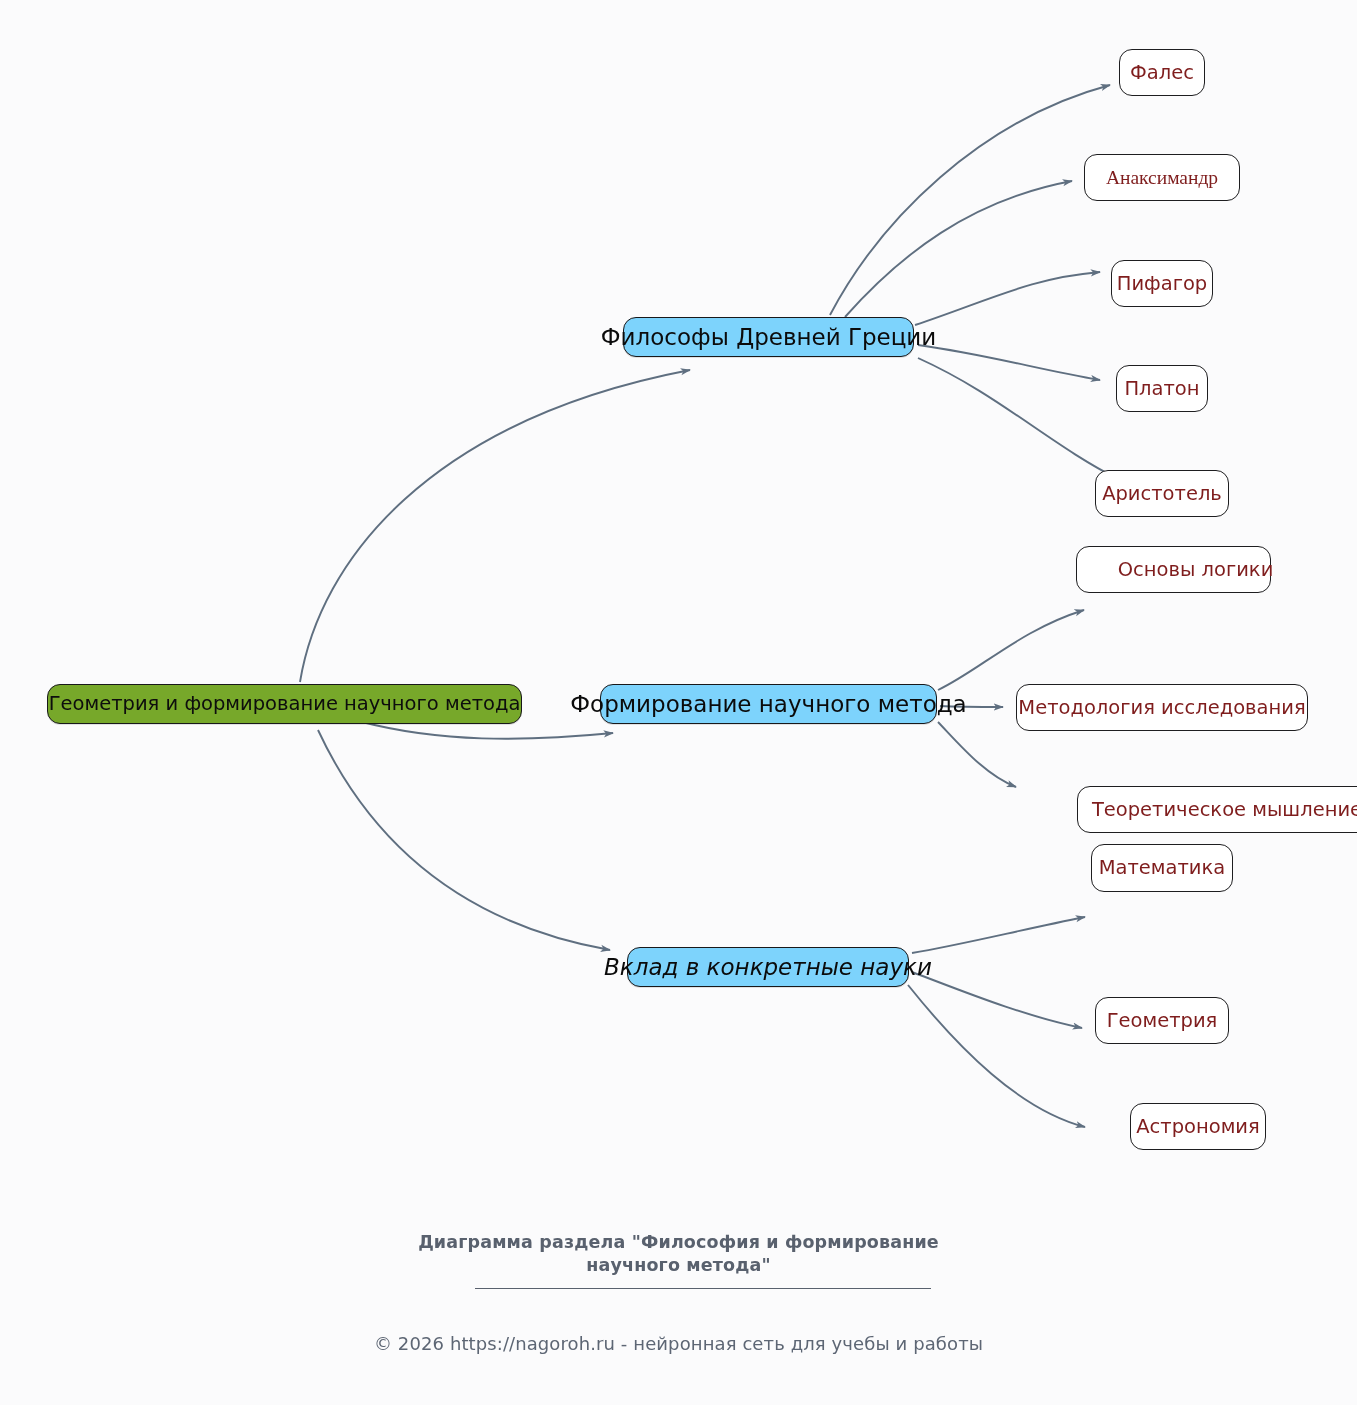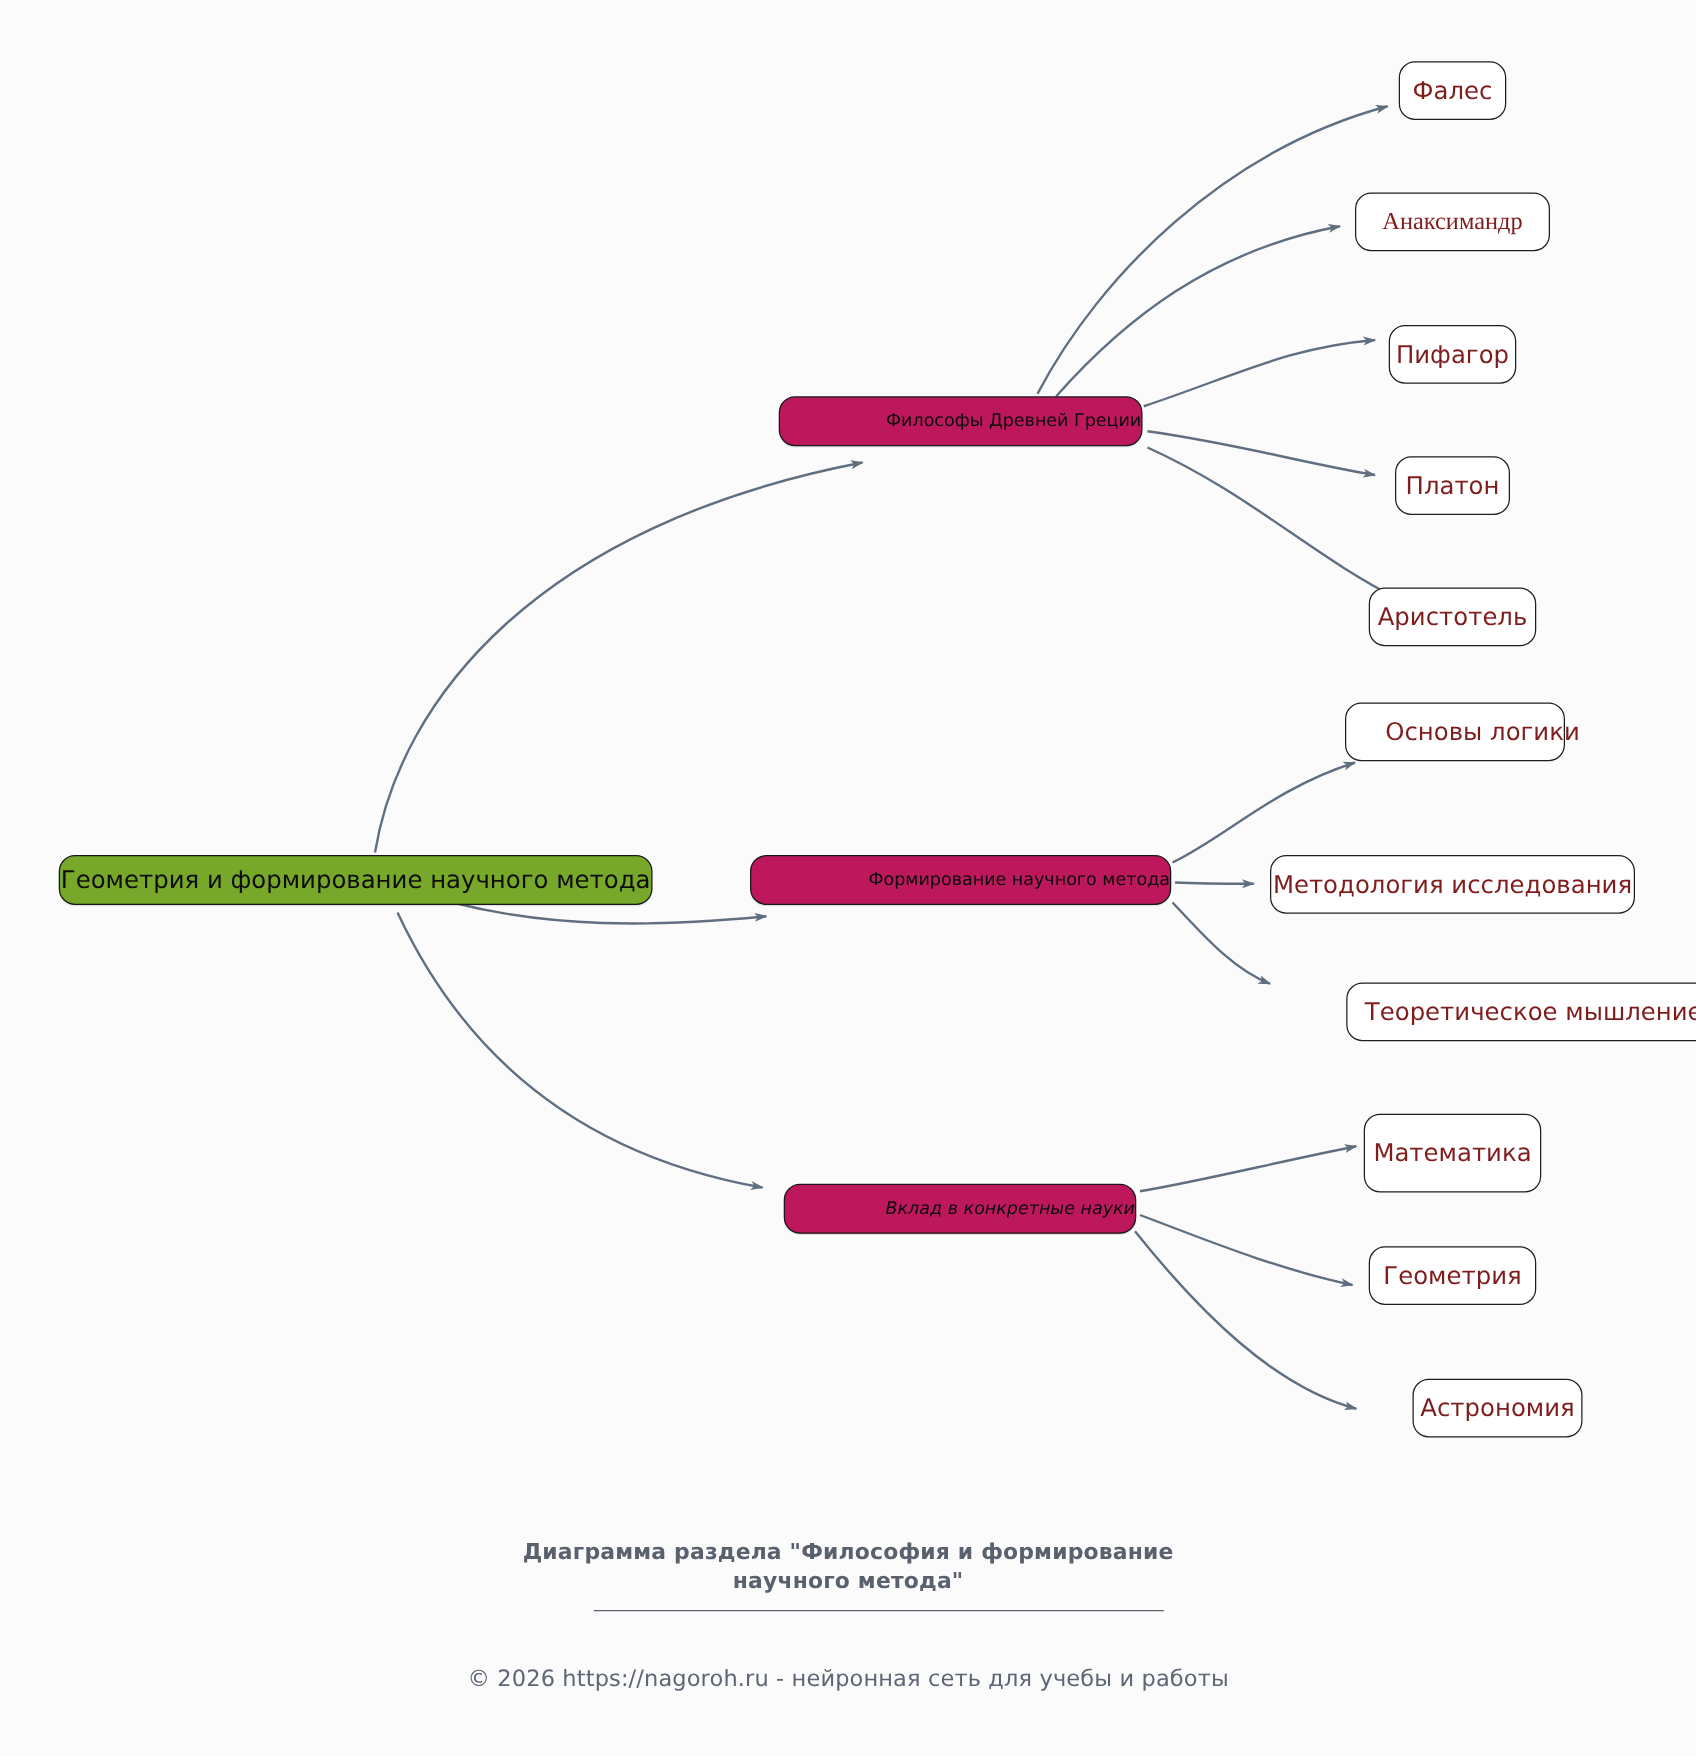--- a/index.html
+++ b/index.html
@@ -55,26 +55,25 @@
   .node.root {
     background: #77a82a;
     border: 1.3px solid #18181a;
     color: #0d0d0d;
     font-size: 19.5px;
     box-shadow: 0 1px 0 rgba(0,0,0,0.10);
   }
 
   
   .node.branch {
-    background: #be185d;
+    background: #7dd3fc;
     border: 1.3px solid #18181a;
     color: #0b0b0b;
-    font-size: 14px;
+    font-size: 23px;
     box-shadow: 0 1px 0 rgba(0,0,0,0.10);
-    justify-content: flex-end;
   }
 
   
   .node.leaf {
     background: #ffffff;
     border: 1.5px solid #1e1e20;
     color: #7f1d1d;
     font-size: 19.5px;
   }
 
@@ -164,35 +163,35 @@
     <span class="node-label">Платон</span>
   </div>
   <div class="node leaf" style="left:1095px; top:470px; width:134px; height:47px;">
     <span class="node-label">Аристотель</span>
   </div>
 
   <div class="node branch" style="left:600px; top:684px; width:337px; height:40px;">
     <span class="node-label">Формирование научного метода</span>
   </div>
 
-  <div class="node leaf" style="left:1076px; top:562px; width:176px; height:47px;padding-left:44px;">
+  <div class="node leaf" style="left:1076px; top:546px; width:195px; height:47px;padding-left:44px;">
     <span class="node-label">Основы логики</span>
   </div>
   <div class="node leaf" style="left:1016px; top:684px; width:292px; height:47px;">
     <span class="node-label">Методология исследования</span>
   </div>
   <div class="node leaf" style="left:1047px; top:786px; width:300px; height:47px;margin-left:30px;">
     <span class="node-label">Теоретическое мышление</span>
   </div>
 
   <div class="node branch" style="left:627px; top:947px; width:282px; height:40px;font-style:italic;">
     <span class="node-label">Вклад в конкретные науки</span>
   </div>
 
-  <div class="node leaf" style="left:1091px; top:891px; width:142px; height:63px;">
+  <div class="node leaf" style="left:1091px; top:844px; width:142px; height:48px;">
     <span class="node-label">Математика</span>
   </div>
   <div class="node leaf" style="left:1095px; top:997px; width:134px; height:47px;">
     <span class="node-label">Геометрия</span>
   </div>
   <div class="node leaf" style="left:1094px; top:1103px; width:136px; height:47px;margin-left:36px;">
     <span class="node-label">Астрономия</span>
   </div>
 
   <div class="footer footer-title">

